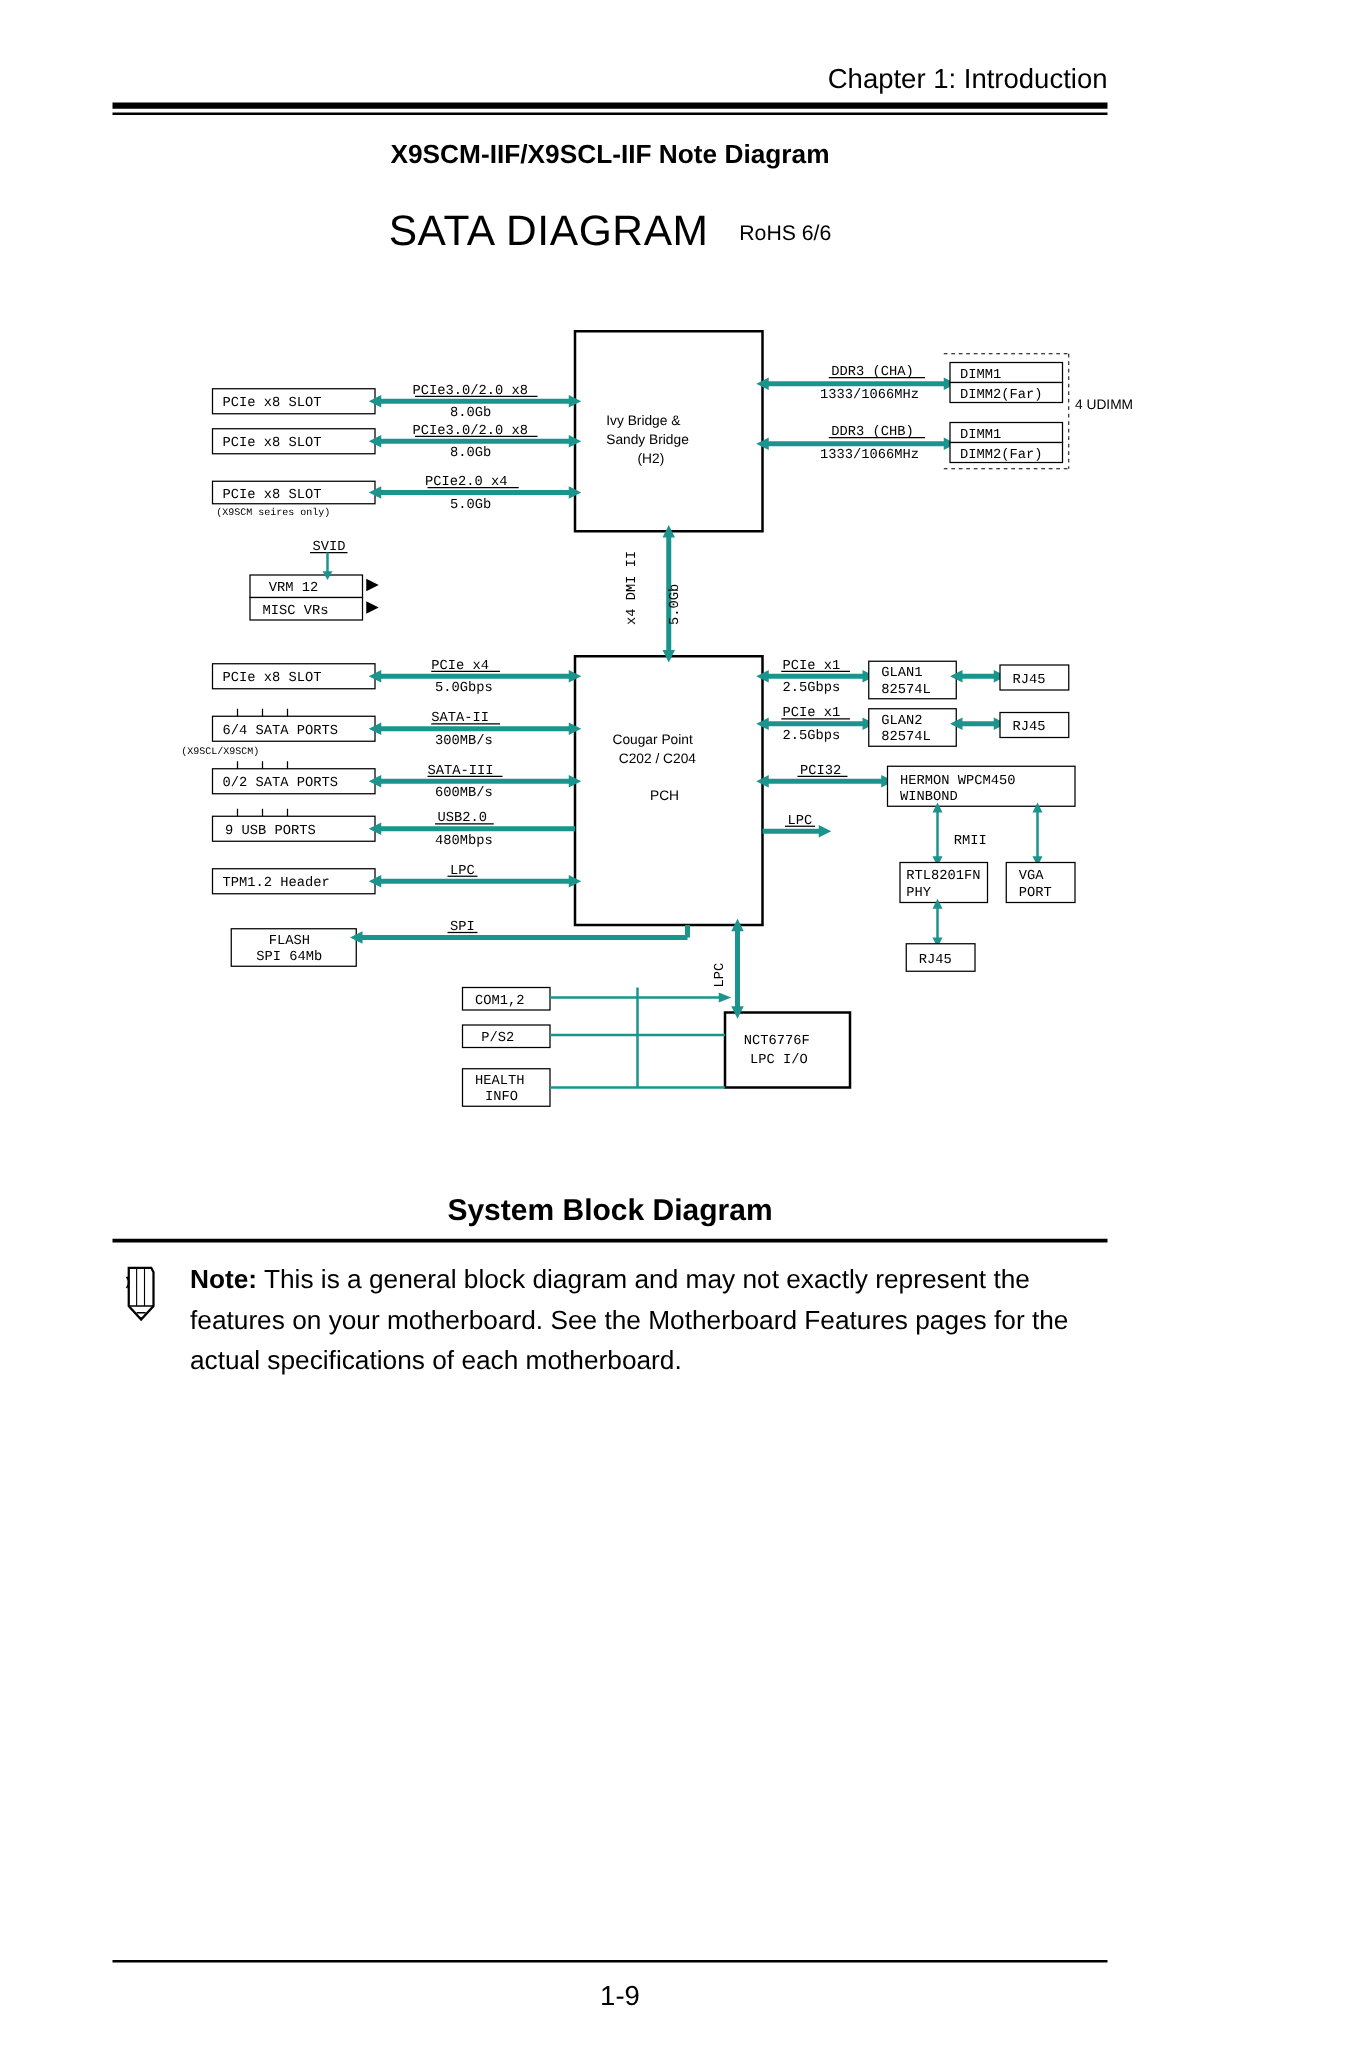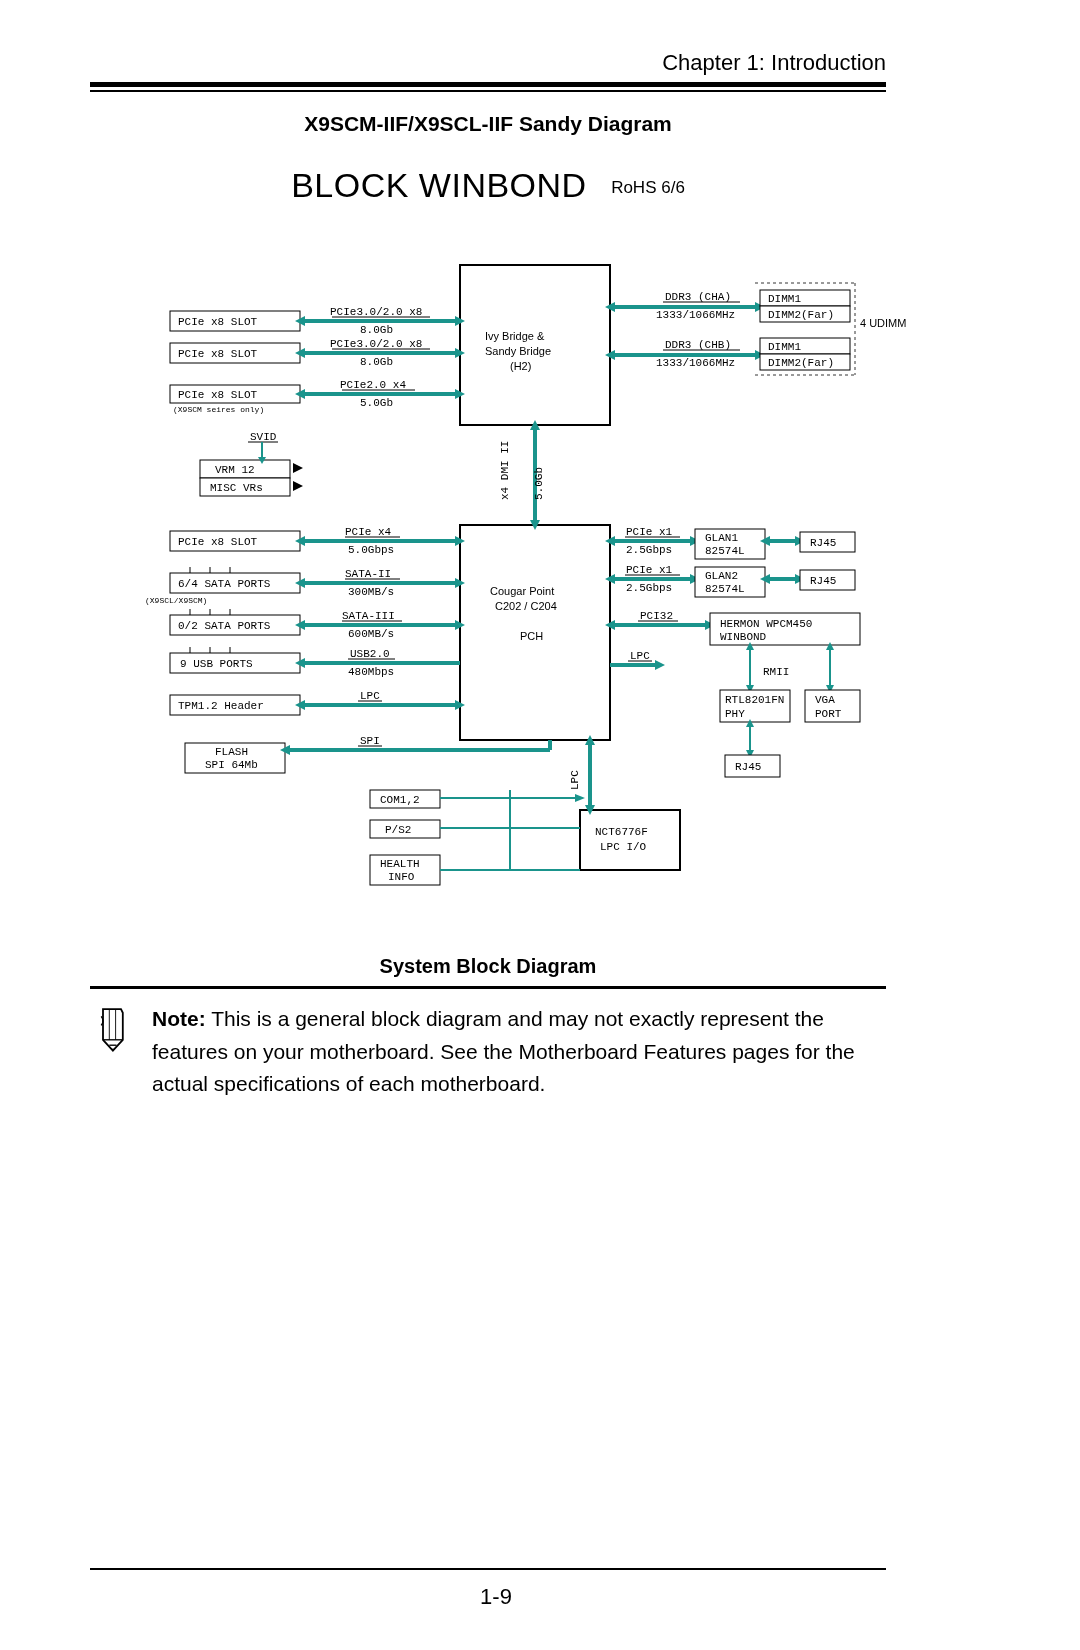--- a/index.html
+++ b/index.html
@@ -54,21 +54,21 @@
     position: relative;
     margin-top: 30px;
   }
   .diagram {
     display: block;
     margin: 0 auto;
   }
   .system-title {
     text-align: center;
     font-weight: bold;
-    font-size: 20px;
+    font-size: 24px;
     margin-top: 40px;
     margin-bottom: 8px;
   }
   .thick-rule {
     border-top: 3px solid #000;
     margin: 0 0 14px 0;
   }
   .note-row {
     display: flex;
     align-items: flex-start;
@@ -146,24 +146,24 @@
   }
 </style>
 </head>
 <body>
 
 <div class="page">
 
   <div class="chapter-header">Chapter 1: Introduction</div>
   <div class="double-rule"></div>
 
-  <div class="title1">X9SCM-IIF/X9SCL-IIF Sandy Diagram</div>
+  <div class="title1">X9SCM-IIF/X9SCL-IIF Note Diagram</div>
 
   <div style="text-align:center">
-    <span class="block-diagram-heading">BLOCK WINBOND</span>
+    <span class="block-diagram-heading">SATA DIAGRAM</span>
     <span class="rohs">RoHS 6/6</span>
   </div>
 
   <div class="diagram-row">
     <svg class="diagram" width="820" height="680" viewBox="0 0 820 680">
 
       <rect class="chip big" x="370" y="30" width="150" height="160"></rect>
       <text class="sans" x="395" y="105">Ivy Bridge &amp;</text>
       <text class="sans" x="395" y="120">Sandy Bridge</text>
       <text class="sans" x="420" y="135">(H2)</text>

